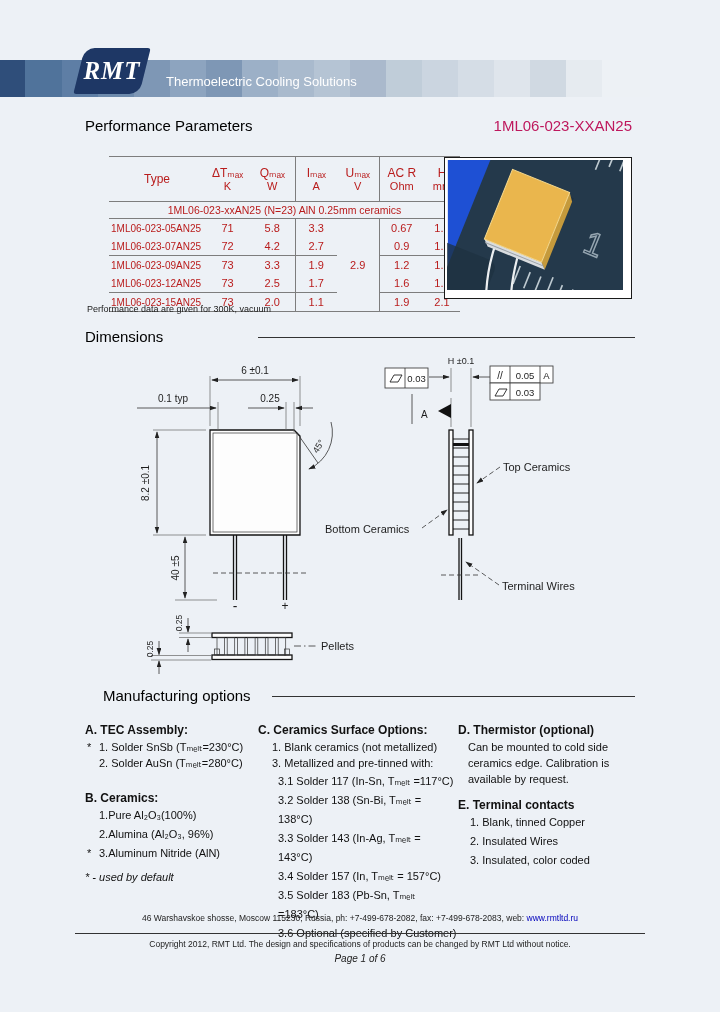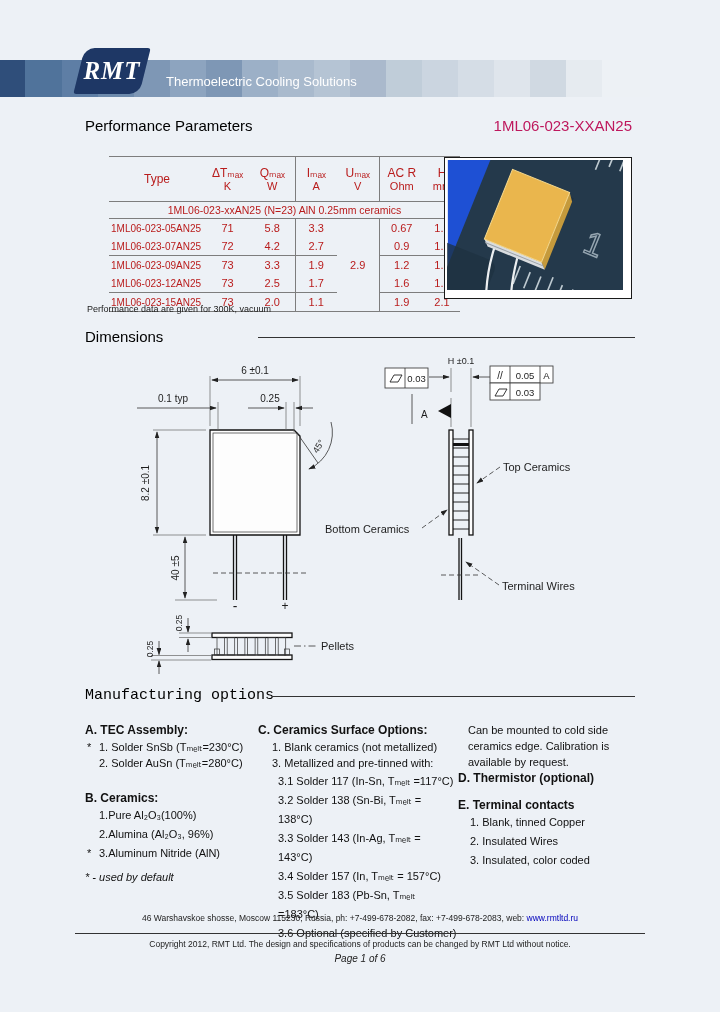--- a/index.html
+++ b/index.html
@@ -368,21 +368,21 @@
     <text transform="translate(97,271) rotate(-90)" font-size="8.5" text-anchor="middle">0.25</text>
 
     <line class="ln" x1="66" y1="303.5" x2="126" y2="303.5"></line>
     <line class="ln" x1="66" y1="308" x2="126" y2="308"></line>
     <line class="dm" x1="74" y1="289" x2="74" y2="302.5" marker-end="url(#ar)"></line>
     <line class="dm" x1="74" y1="322" x2="74" y2="309" marker-end="url(#ar)"></line>
     <text transform="translate(68,297) rotate(-90)" font-size="8.5" text-anchor="middle">0.25</text>
   </g>
 </svg>
 
-<div class="sec-title" style="left:85px;top:687px;font-family:Liberation Mono, monospace;">Manufacturing options</div>
+<div class="sec-title" style="left:103px;top:687px;">Manufacturing options</div>
 <div class="rule" style="left:272px;top:696px;width:363px;"></div>
 
 <div class="mo-col" style="left:85px;top:722px;width:172px;">
   <div class="mo-line mo-title">A. TEC Assembly:</div>
   <div class="mo-line ind1"><span class="star">*</span><span>1. Solder SnSb (Tₘₑₗₜ=230°C)</span></div>
   <div class="mo-line ind1"><span>2. Solder AuSn (Tₘₑₗₜ=280°C)</span></div>
   <div class="mo-line mo-title gap">B. Ceramics:</div>
   <div class="mo-line ind1" style="line-height:19px;"><span>1.Pure Al₂O₃(100%)</span></div>
   <div class="mo-line ind1" style="line-height:19px;"><span>2.Alumina (Al₂O₃,  96%)</span></div>
   <div class="mo-line ind1" style="line-height:19px;"><span class="star">*</span><span>3.Aluminum Nitride (AlN)</span></div>
@@ -395,22 +395,22 @@
   <div class="mo-line ind1"><span>3. Metallized and pre-tinned with:</span></div>
   <div class="mo-line ind2"><span>3.1 Solder 117 (In-Sn, Tₘₑₗₜ =117°C)</span></div>
   <div class="mo-line ind2"><span>3.2 Solder 138 (Sn-Bi, Tₘₑₗₜ = 138°C)</span></div>
   <div class="mo-line ind2"><span>3.3 Solder 143 (In-Ag, Tₘₑₗₜ = 143°C)</span></div>
   <div class="mo-line ind2"><span>3.4 Solder 157 (In, Tₘₑₗₜ = 157°C)</span></div>
   <div class="mo-line ind2"><span>3.5 Solder 183 (Pb-Sn, Tₘₑₗₜ =183°C)</span></div>
   <div class="mo-line ind2"><span>3.6 Optional (specified by Customer)</span></div>
 </div>
 
 <div class="mo-col" style="left:458px;top:722px;width:180px;">
+  <div class="mo-line mo-title">D. Thermistor (optional)</div>
   <div class="mo-line dbody">Can be mounted to cold side ceramics edge.  Calibration is available by request.</div>
-  <div class="mo-line mo-title">D. Thermistor (optional)</div>
   <div class="mo-line mo-title gap-s">E. Terminal contacts</div>
   <div class="mo-line e-item"><span>1. Blank, tinned Copper</span></div>
   <div class="mo-line e-item"><span>2. Insulated Wires</span></div>
   <div class="mo-line e-item"><span>3. Insulated, color coded</span></div>
 </div>
 
 <div class="f-addr"><span>46 Warshavskoe shosse, Moscow 115230, Russia, ph: +7-499-678-2082,  fax: +7-499-678-2083, web: </span><a class="weblink">www.rmtltd.ru</a></div>
 <div class="f-line"></div>
 <div class="f-copy">Copyright 2012, RMT Ltd. The design and specifications of products can be changed by RMT Ltd without notice.</div>
 <div class="f-page">Page 1 of 6</div>

